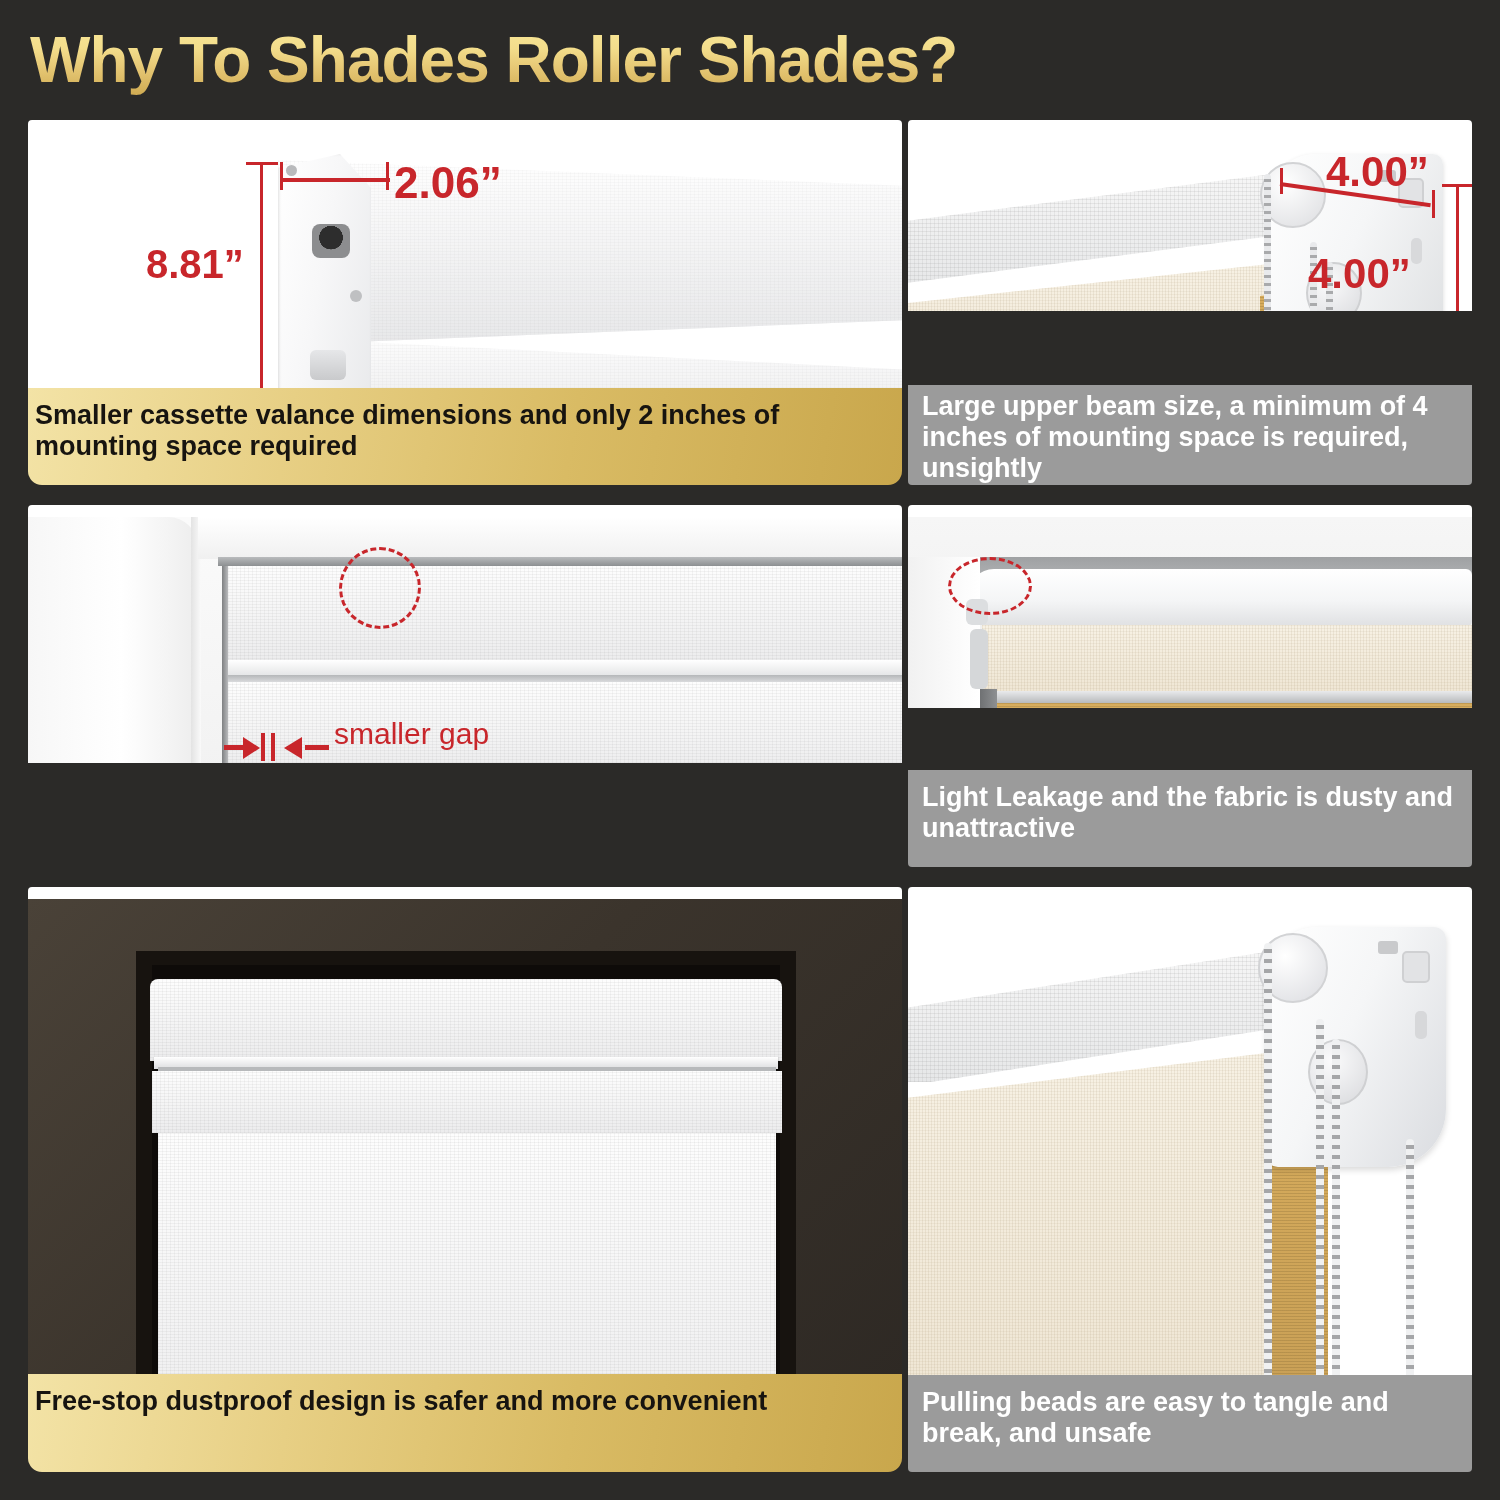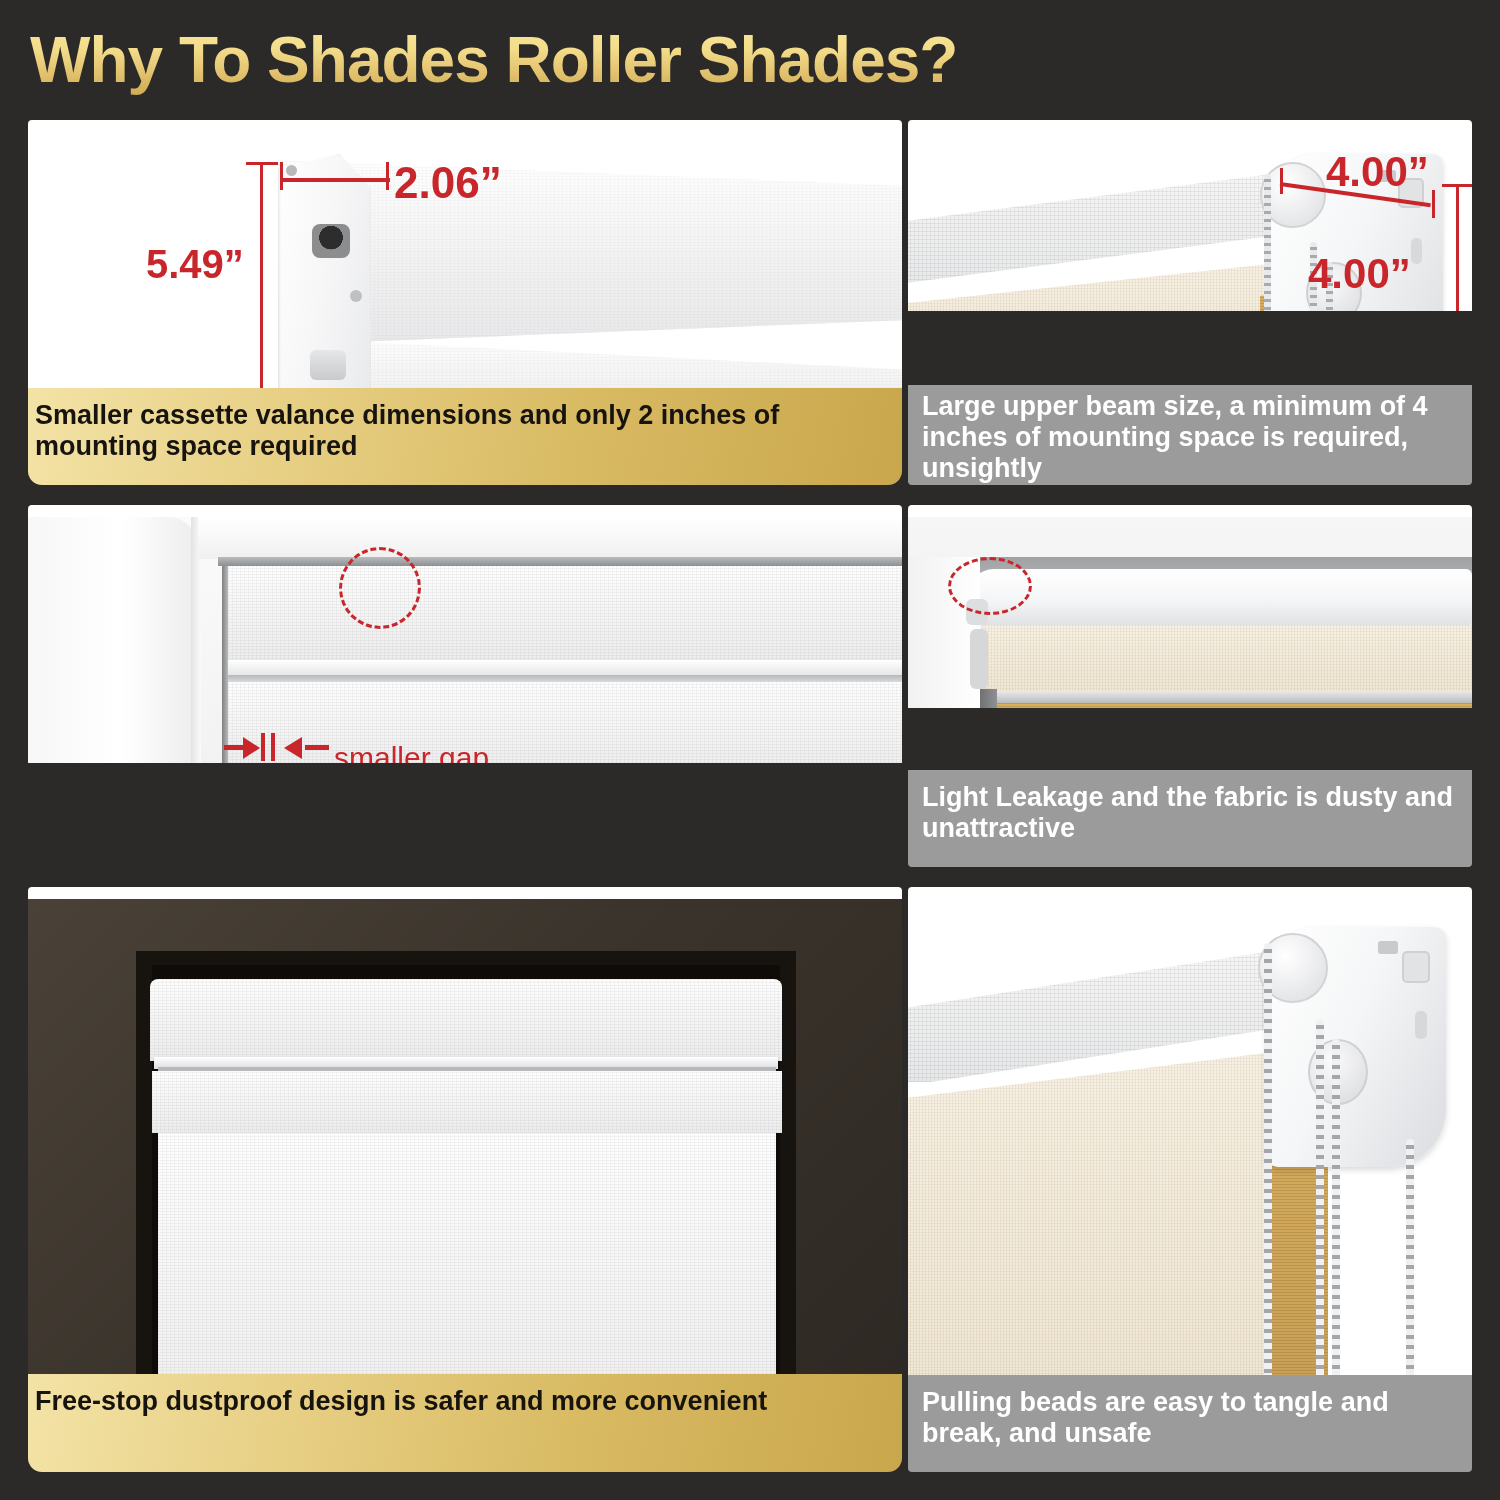--- a/index.html
+++ b/index.html
@@ -139,21 +139,21 @@
                   background:linear-gradient(180deg,#e6e7e9,#c9cacc);"></div>
 
       <div class="dimline" style="left:252px;top:46px;width:110px;height:4px;"></div>
       <div class="dimline" style="left:252px;top:30px;width:3px;height:28px;"></div>
       <div class="dimline" style="left:358px;top:30px;width:3px;height:28px;"></div>
       <div class="dimtxt" style="left:366px;top:26px;font-size:44px;">2.06”</div>
 
       <div class="dimline" style="left:232px;top:30px;width:3px;height:272px;"></div>
       <div class="dimline" style="left:218px;top:30px;width:32px;height:3px;"></div>
 
-      <div class="dimtxt" style="left:118px;top:110px;font-size:40px;">5.49”</div>
+      <div class="dimtxt" style="left:118px;top:110px;font-size:40px;">8.81”</div>
     </div>
   </div>
   <div class="caption cap-good">Smaller cassette valance dimensions and only 2 inches of mounting space required</div>
 </div>
 
 <div class="panel" id="p2">
   <div class="photo">
     <div class="art">
       <div style="position:absolute;inset:0;background:#fff;"></div>
 
@@ -232,21 +232,21 @@
       <div class="dashcircle" style="left:311px;top:30px;width:76px;height:76px;"></div>
 
       <div class="dimline" style="left:196px;top:228px;width:22px;height:5px;"></div>
       <div style="position:absolute;left:215px;top:220px;width:0;height:0;
                   border-left:17px solid #c8262b;border-top:11px solid transparent;border-bottom:11px solid transparent;"></div>
       <div class="dimline" style="left:233px;top:216px;width:4px;height:28px;"></div>
       <div class="dimline" style="left:243px;top:216px;width:4px;height:28px;"></div>
       <div class="dimline" style="left:277px;top:228px;width:24px;height:5px;"></div>
       <div style="position:absolute;left:256px;top:220px;width:0;height:0;
                   border-right:18px solid #c8262b;border-top:11px solid transparent;border-bottom:11px solid transparent;"></div>
-      <div class="gaplabel" style="left:306px;top:224px;font-size:30px;">smaller gap</div>
+      <div class="gaplabel" style="left:306px;top:200px;font-size:30px;">smaller gap</div>
     </div>
   </div>
 </div>
 
 <div class="panel" id="p4">
   <div class="photo">
     <div class="art">
       <div style="position:absolute;inset:0;background:linear-gradient(180deg,#f6f6f6,#ededed);"></div>
 
       <div style="position:absolute;left:8px;top:40px;width:556px;height:30px;

